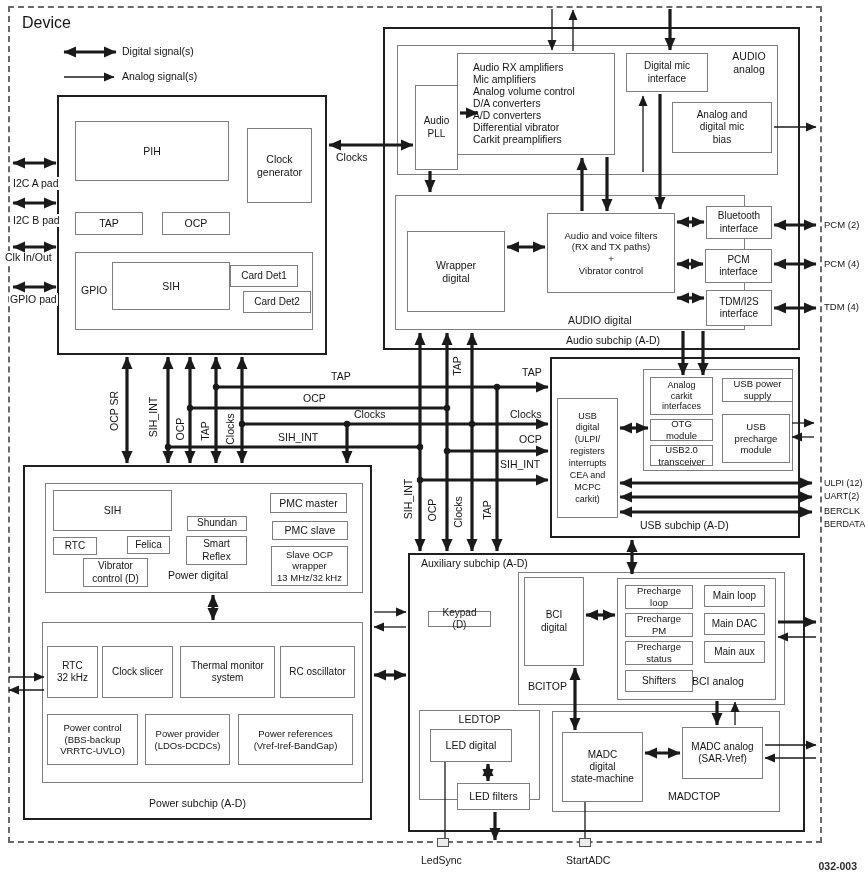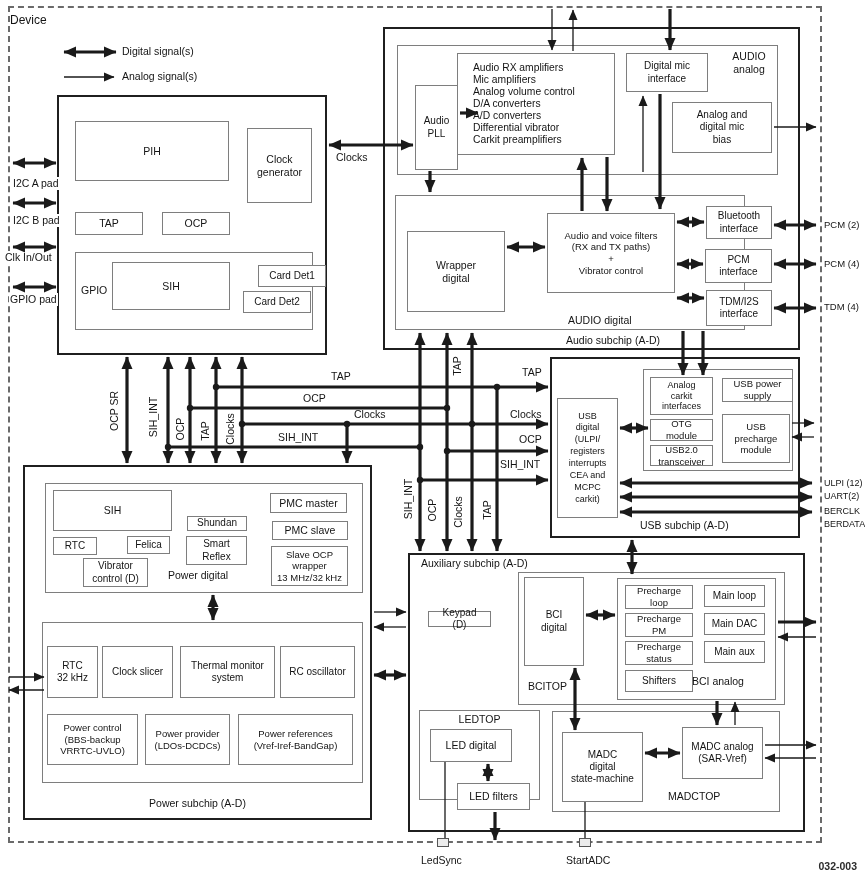--- a/index.html
+++ b/index.html
@@ -23,35 +23,35 @@
   svg#wires{position:absolute;left:0;top:0;pointer-events:none}
   .d{stroke:#1a1a1a;stroke-width:3.2px;fill:none}
   .a{stroke:#1a1a1a;stroke-width:1.3px;fill:none}
 </style>
 </head>
 <body>
 
 <div id="stage">
 
   <div class="dashed"></div>
-  <div class="lb" style="left:10px;top:13px;font-size:12px">Device</div>
+  <div class="lb" style="left:22px;top:13px;font-size:16px">Device</div>
 
   <div class="lb" style="left:122px;top:45px">Digital signal(s)</div>
   <div class="lb" style="left:122px;top:70px">Analog signal(s)</div>
 
   <div class="bx sub" style="left:57px;top:95px;width:270px;height:260px"></div>
   <div class="bx" style="left:75px;top:121px;width:154px;height:60px">PIH</div>
   <div class="bx" style="left:247px;top:128px;width:65px;height:75px">Clock
 generator</div>
   <div class="bx" style="left:75px;top:212px;width:68px;height:23px">TAP</div>
   <div class="bx" style="left:162px;top:212px;width:68px;height:23px">OCP</div>
   <div class="bx" style="left:75px;top:252px;width:238px;height:78px"></div>
   <div class="lb" style="left:81px;top:284px">GPIO</div>
   <div class="bx" style="left:112px;top:262px;width:118px;height:48px">SIH</div>
-  <div class="bx f10" style="left:258px;top:265px;width:68px;height:22px">Card Det1</div>
+  <div class="bx f10" style="left:230px;top:265px;width:68px;height:22px">Card Det1</div>
   <div class="bx f10" style="left:243px;top:291px;width:68px;height:22px">Card Det2</div>
   <div class="lb" style="left:336px;top:151px">Clocks</div>
 
   <div class="lb bg" style="left:12px;top:177px">I2C A pad</div>
   <div class="lb bg" style="left:12px;top:214px">I2C B pad</div>
   <div class="lb bg" style="left:4px;top:251px">Clk In/Out</div>
   <div class="lb bg" style="left:9px;top:293px">GPIO pad</div>
 
   <div class="bx sub" style="left:383px;top:27px;width:417px;height:323px"></div>
   <div class="lb" style="left:566px;top:334px">Audio subchip (A-D)</div>

